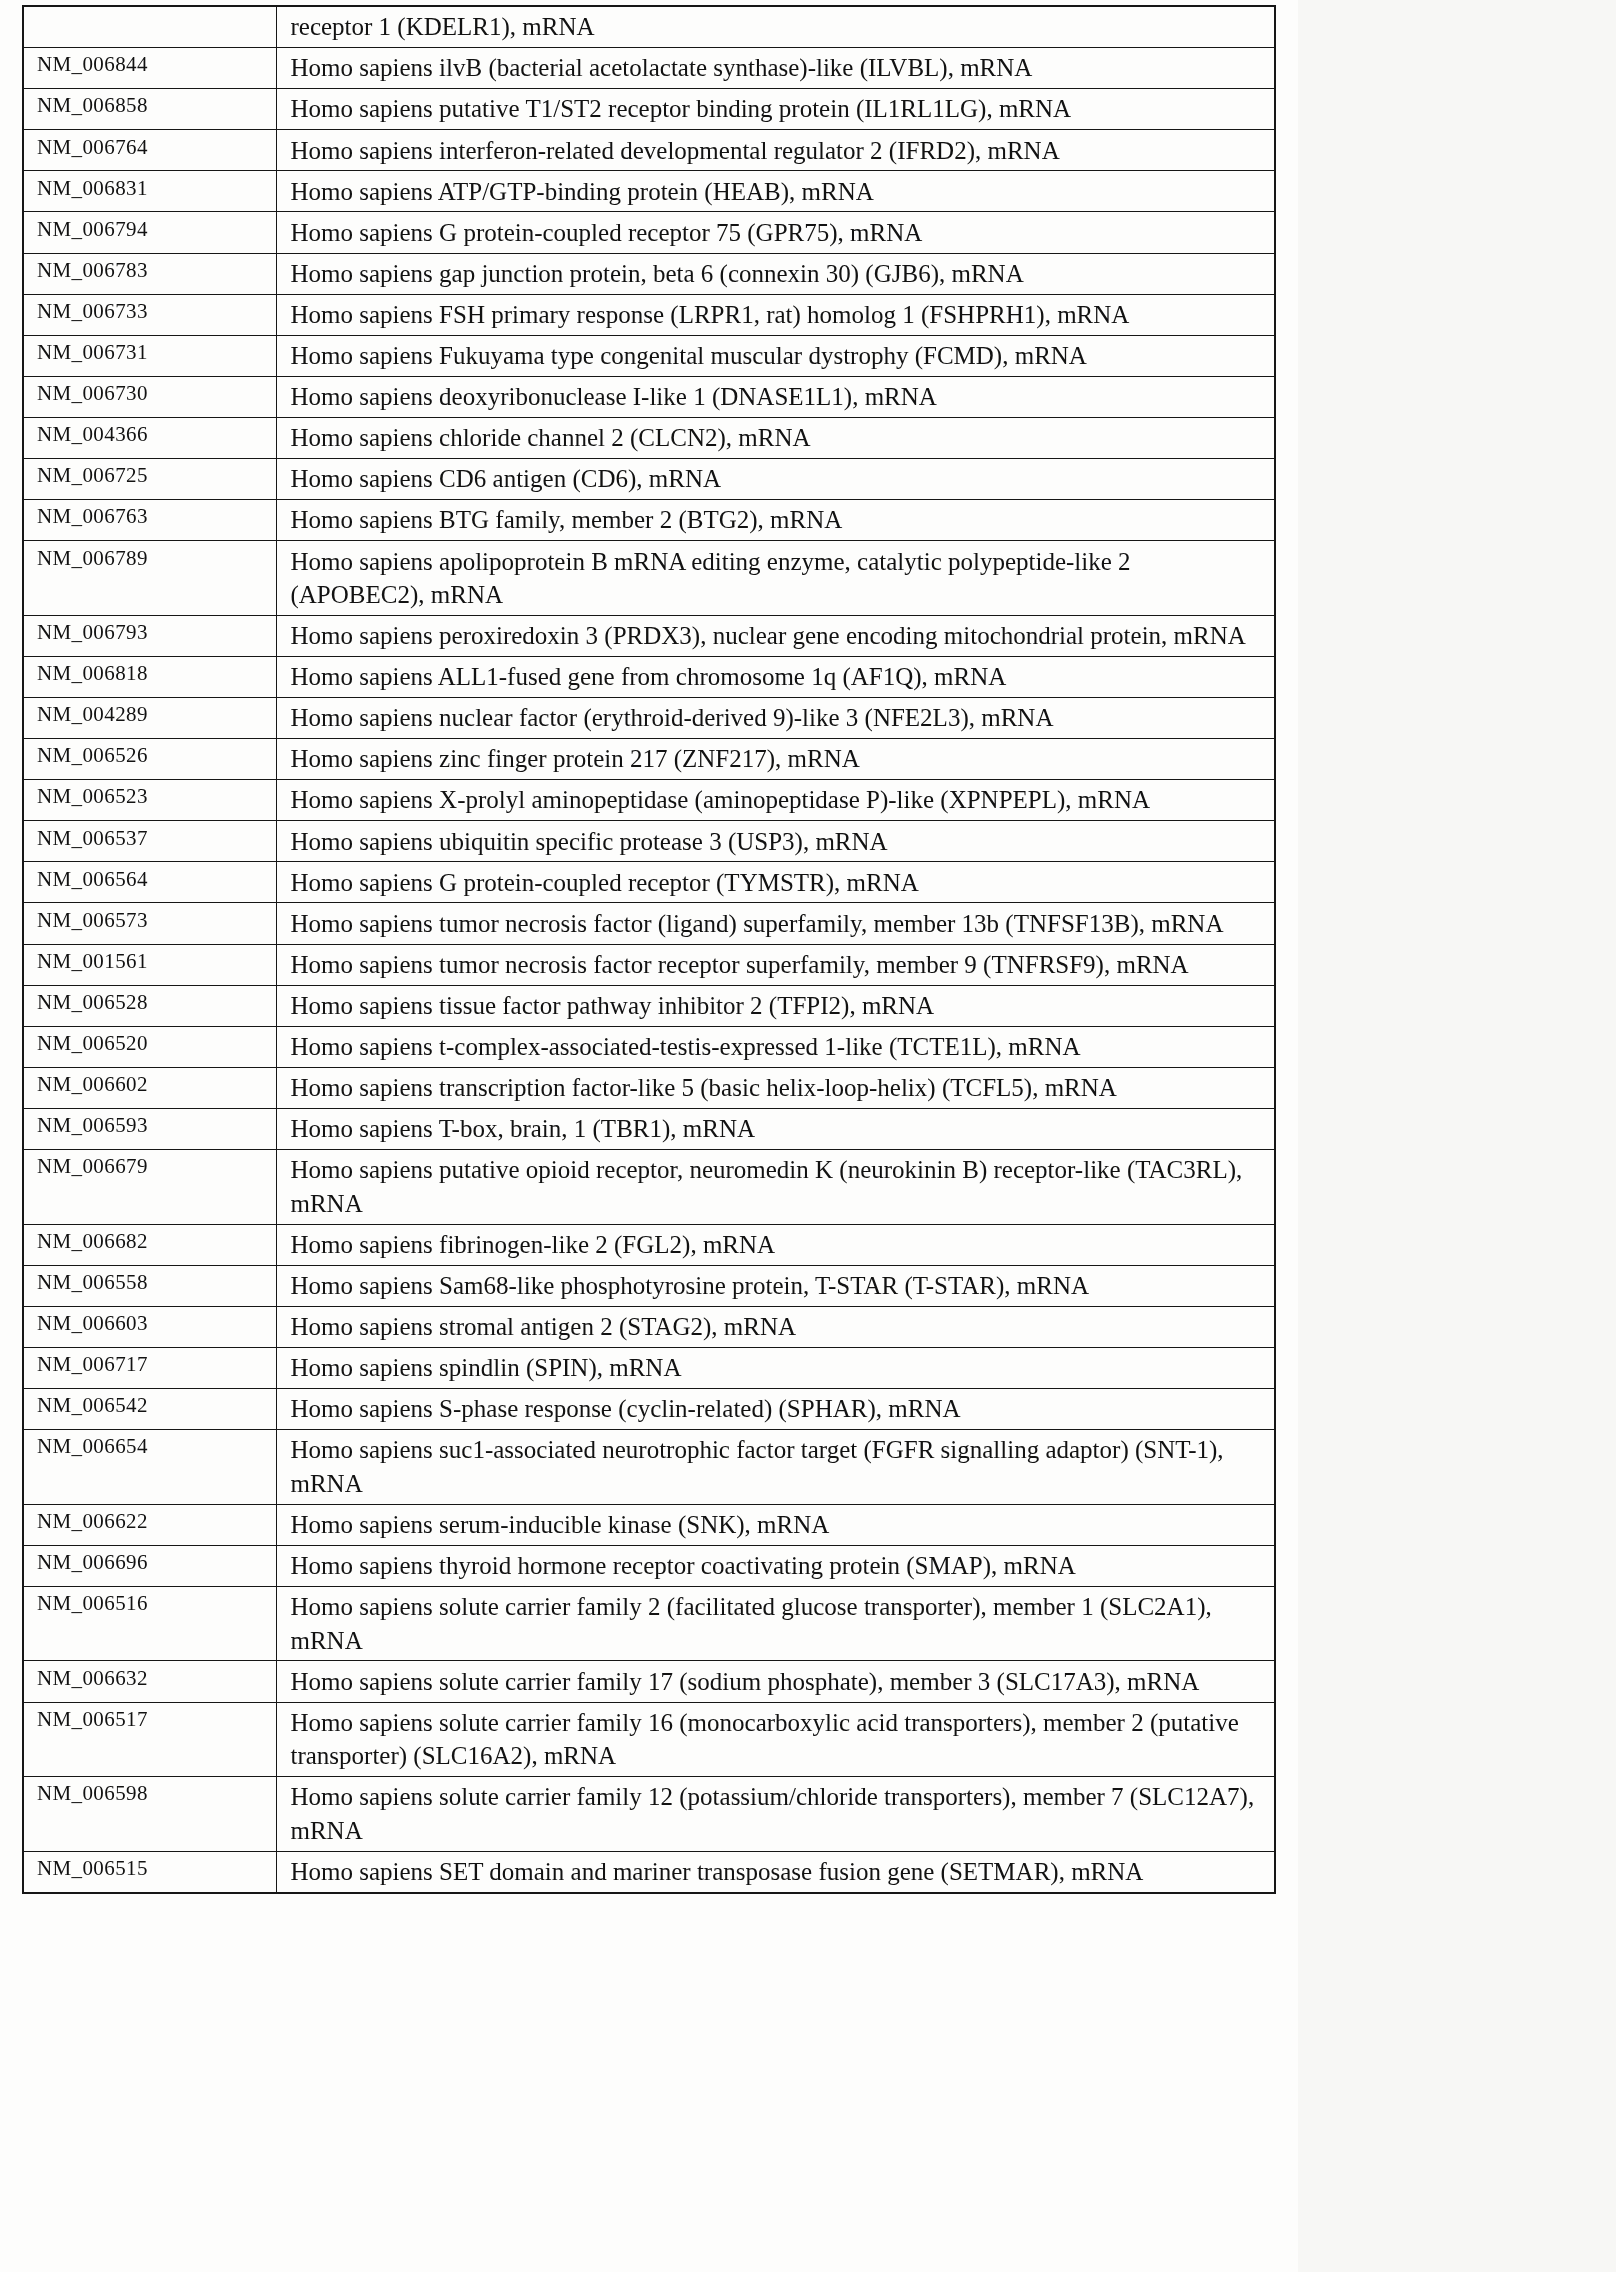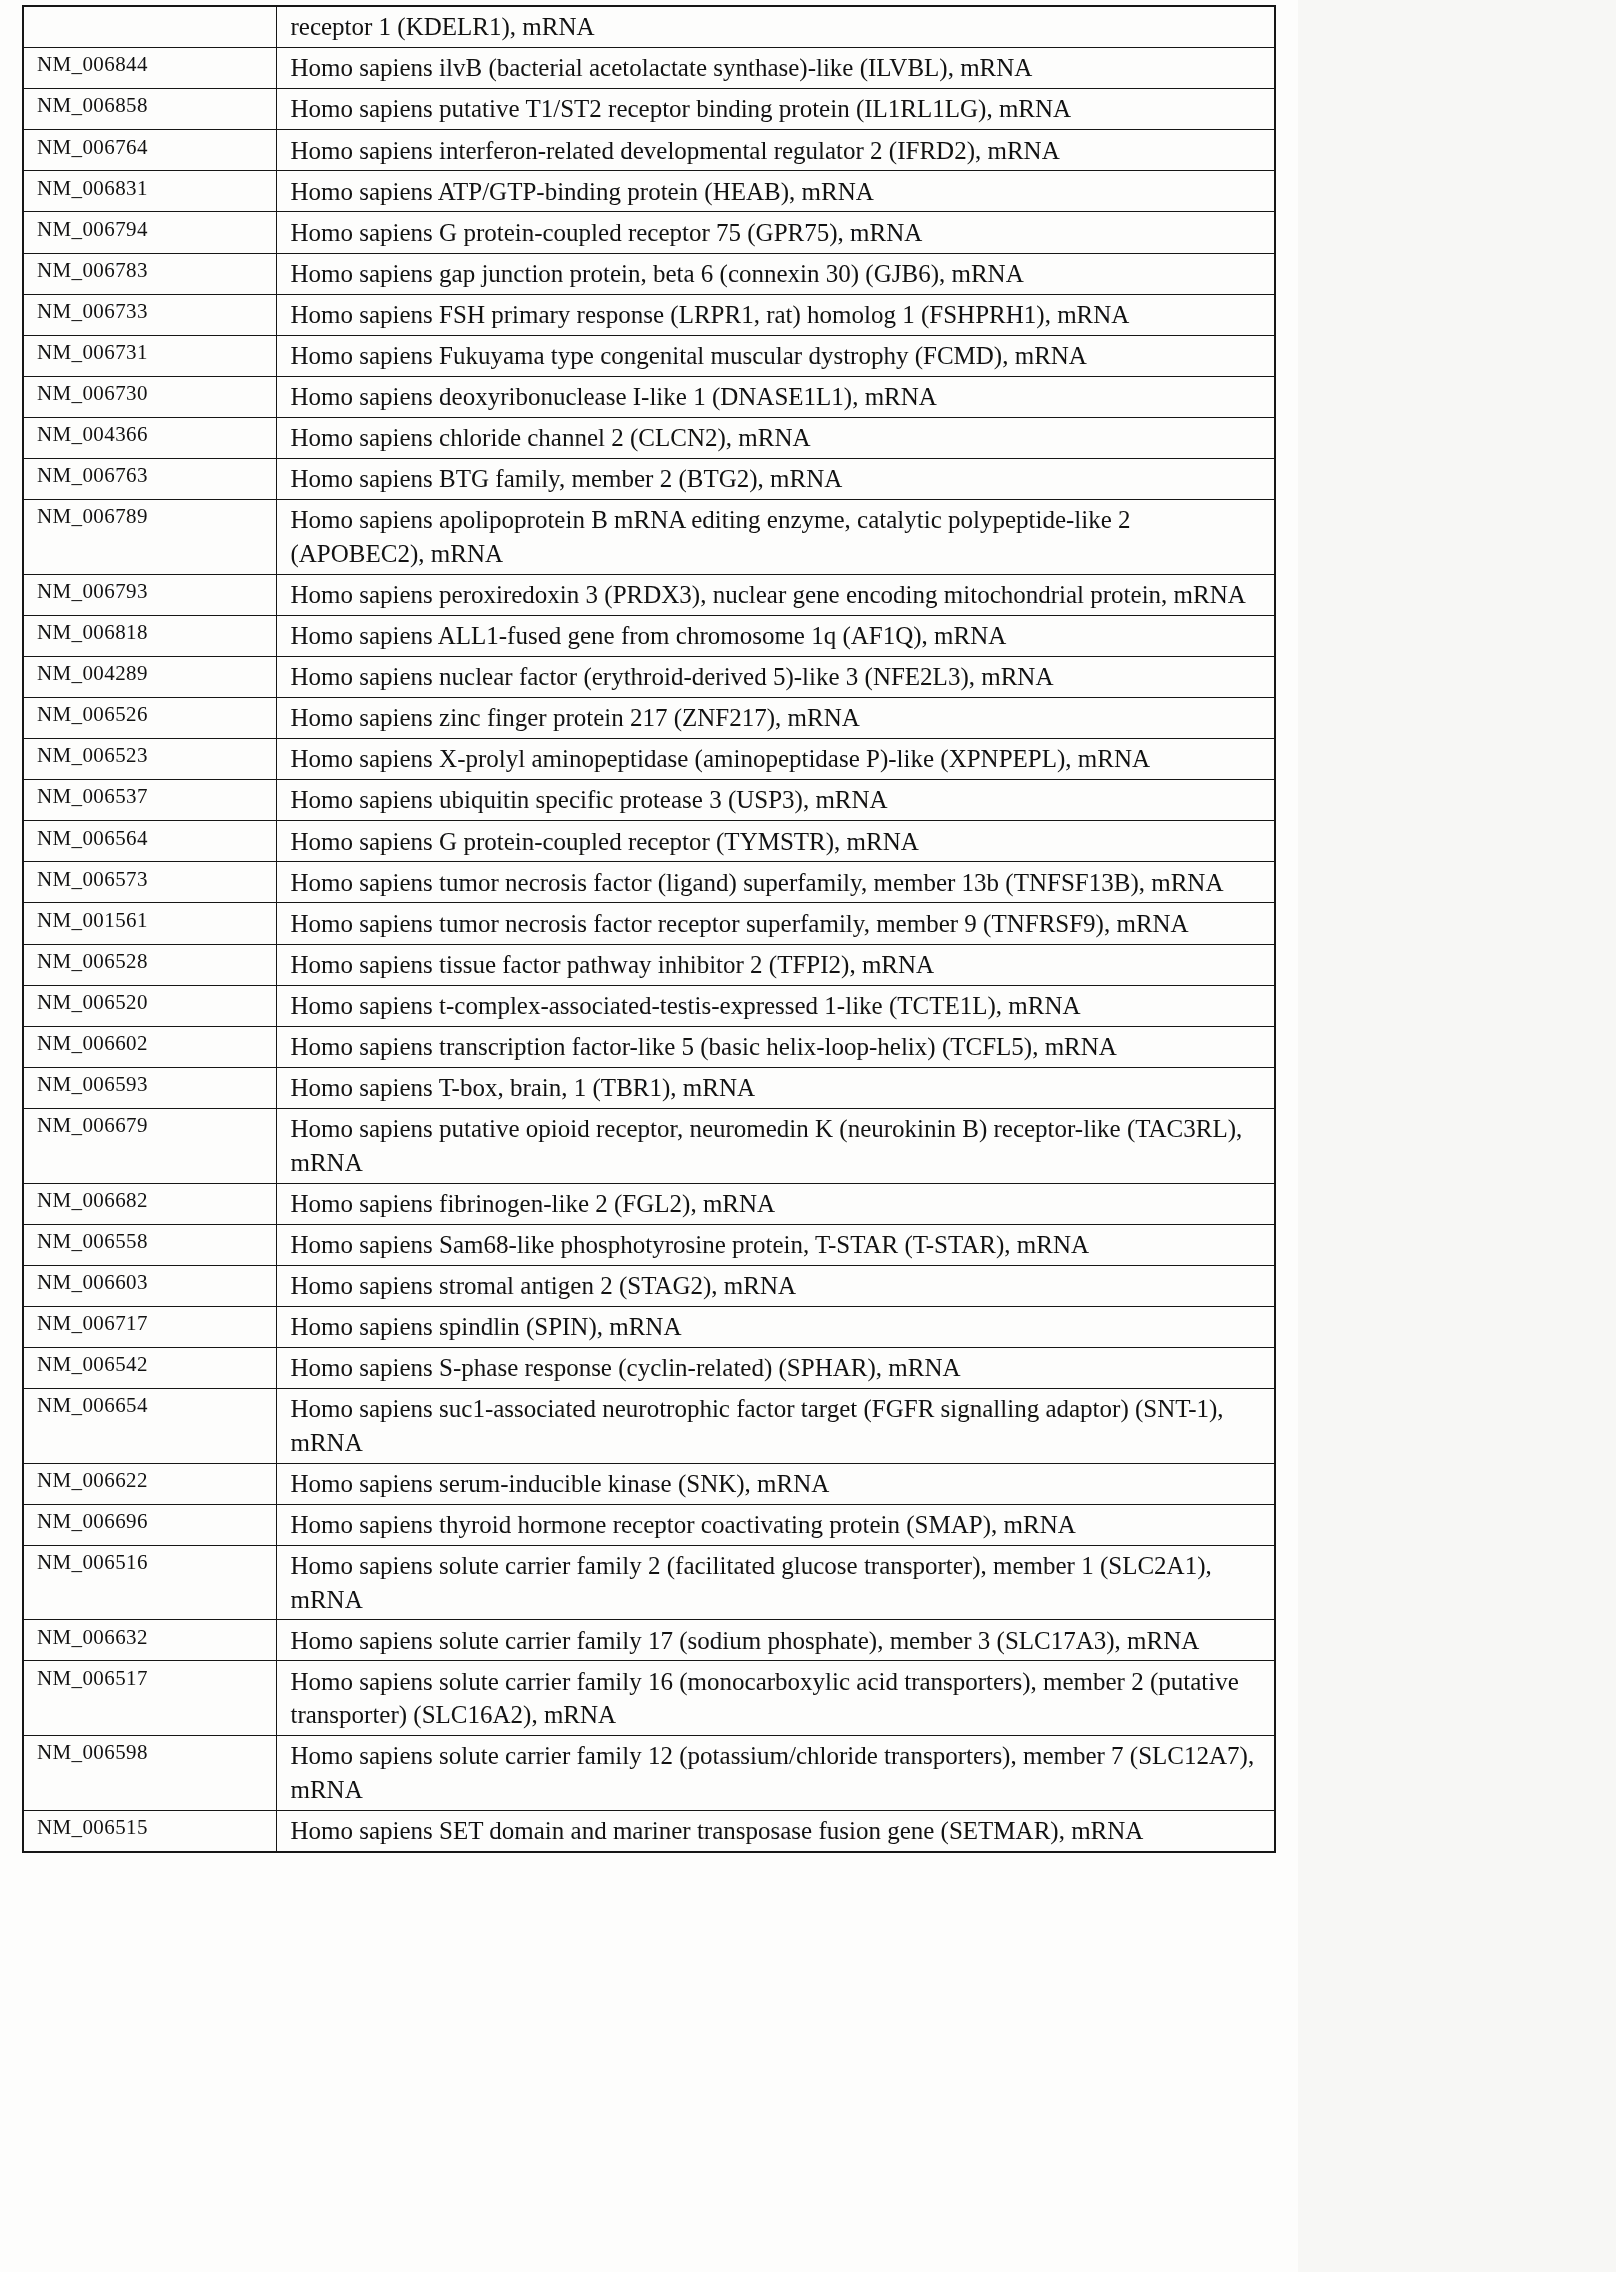--- a/index.html
+++ b/index.html
@@ -87,38 +87,42 @@
         </tr>
         <tr>
           <td class="acc">NM_006730</td>
           <td class="desc">Homo sapiens deoxyribonuclease I-like 1 (DNASE1L1), mRNA</td>
         </tr>
         <tr>
           <td class="acc">NM_004366</td>
           <td class="desc">Homo sapiens chloride channel 2 (CLCN2), mRNA</td>
         </tr>
         <tr>
+          <td class="acc">NM_006725</td>
+          <td class="desc">Homo sapiens CD6 antigen (CD6), mRNA</td>
+        </tr>
+        <tr>
           <td class="acc">NM_006763</td>
           <td class="desc">Homo sapiens BTG family, member 2 (BTG2), mRNA</td>
         </tr>
         <tr>
           <td class="acc">NM_006789</td>
           <td class="desc">Homo sapiens apolipoprotein B mRNA editing enzyme, catalytic polypeptide-like 2 (APOBEC2), mRNA</td>
         </tr>
         <tr>
           <td class="acc">NM_006793</td>
           <td class="desc">Homo sapiens peroxiredoxin 3 (PRDX3), nuclear gene encoding mitochondrial protein, mRNA</td>
         </tr>
         <tr>
           <td class="acc">NM_006818</td>
           <td class="desc">Homo sapiens ALL1-fused gene from chromosome 1q (AF1Q), mRNA</td>
         </tr>
         <tr>
           <td class="acc">NM_004289</td>
-          <td class="desc">Homo sapiens nuclear factor (erythroid-derived 5)-like 3 (NFE2L3), mRNA</td>
+          <td class="desc">Homo sapiens nuclear factor (erythroid-derived 9)-like 3 (NFE2L3), mRNA</td>
         </tr>
         <tr>
           <td class="acc">NM_006526</td>
           <td class="desc">Homo sapiens zinc finger protein 217 (ZNF217), mRNA</td>
         </tr>
         <tr>
           <td class="acc">NM_006523</td>
           <td class="desc">Homo sapiens X-prolyl aminopeptidase (aminopeptidase P)-like (XPNPEPL), mRNA</td>
         </tr>
         <tr>

